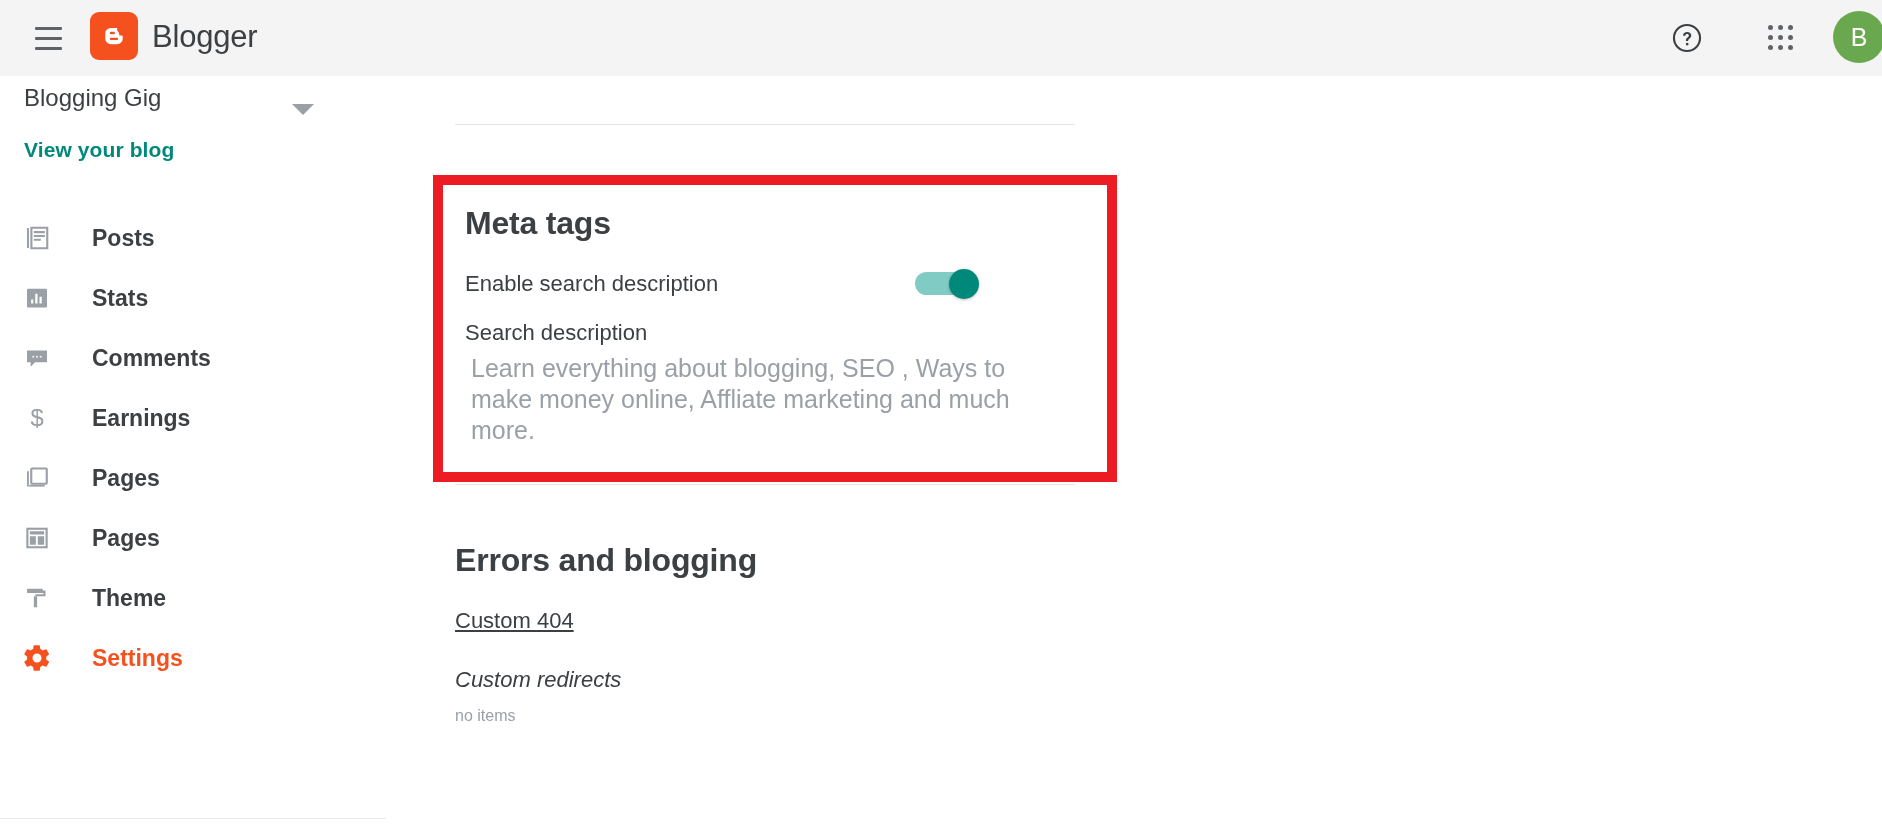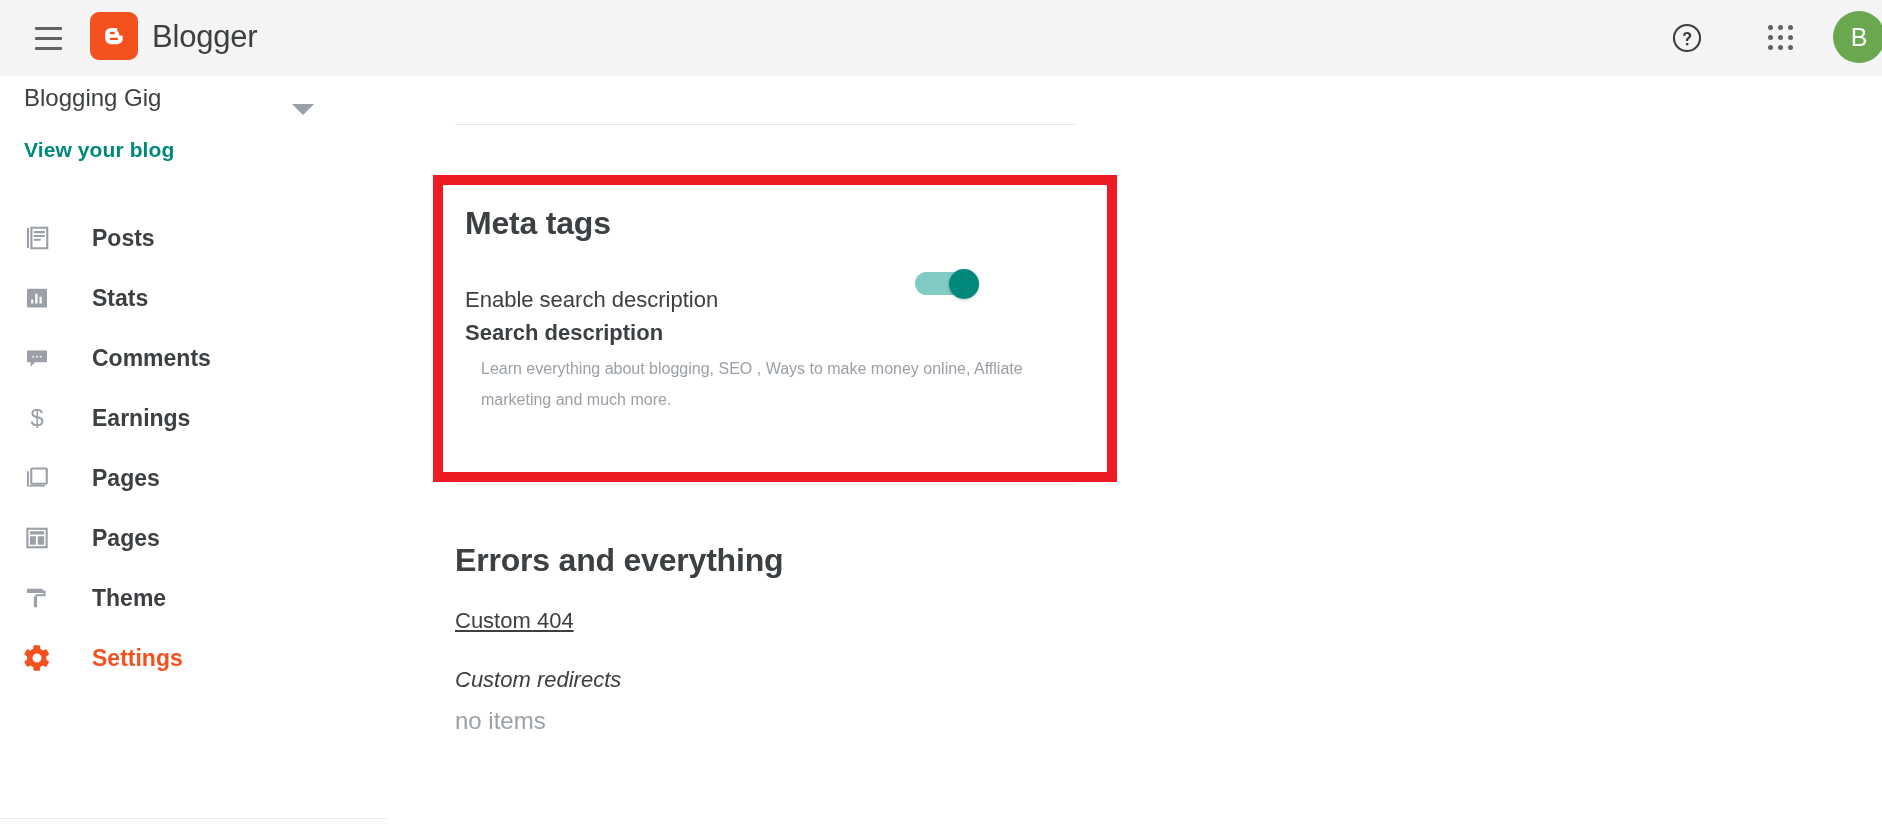--- a/index.html
+++ b/index.html
@@ -192,28 +192,28 @@
     font-weight: bold;
     letter-spacing: -0.2px;
   }
   .meta-title { left: 22px; top: 20px; }
 
   .row-label {
     position: absolute;
     font-size: 22px;
     color: #3c4043;
   }
-  .enable-label { left: 22px; top: 102px; }
-  .search-desc-label { left: 22px; top: 135px; font-weight: bold; }
+  .enable-label { left: 22px; top: 86px; }
+  .search-desc-label { left: 22px; top: 135px; }
 
   .desc-text {
     position: absolute;
-    left: 38px; top: 168px;
+    left: 28px; top: 168px;
     width: 560px;
-    font-size: 16px;
+    font-size: 25px;
     line-height: 31px;
     color: #9aa0a6;
   }
 
   .toggle {
     position: absolute;
     left: 472px; top: 84px;
     width: 66px; height: 28px;
     cursor: pointer;
   }
@@ -237,21 +237,21 @@
   .field-label {
     position: absolute;
     font-size: 22px;
     color: #3c4043;
   }
   .custom404 { left: 69px; top: 532px; text-decoration: underline; }
   .custom-redirects { left: 69px; top: 591px; font-style: italic; }
   .no-items {
     position: absolute;
     left: 69px; top: 631px;
-    font-size: 24px;
+    font-size: 16px;
     color: #9aa0a6;
   }
 </style>
 </head>
 <body>
 
 <div class="appbar">
 
   <div class="hamburger">
     <span></span>
@@ -403,21 +403,21 @@
       <span class="toggle-thumb"></span>
     </div>
 
     <div class="row-label search-desc-label">Search description</div>
 
     <div class="desc-text">Learn everything about blogging, SEO , Ways to make money online, Affliate marketing and much more.</div>
   </div>
 
   <div class="rule rule-mid"></div>
 
-  <div class="section-title errors-title">Errors and everything</div>
+  <div class="section-title errors-title">Errors and blogging</div>
 
   <div class="field-label custom404">Custom 404</div>
 
   <div class="field-label custom-redirects">Custom redirects</div>
 
   <div class="no-items">no items</div>
 
 </div>
 
 </body></html>

